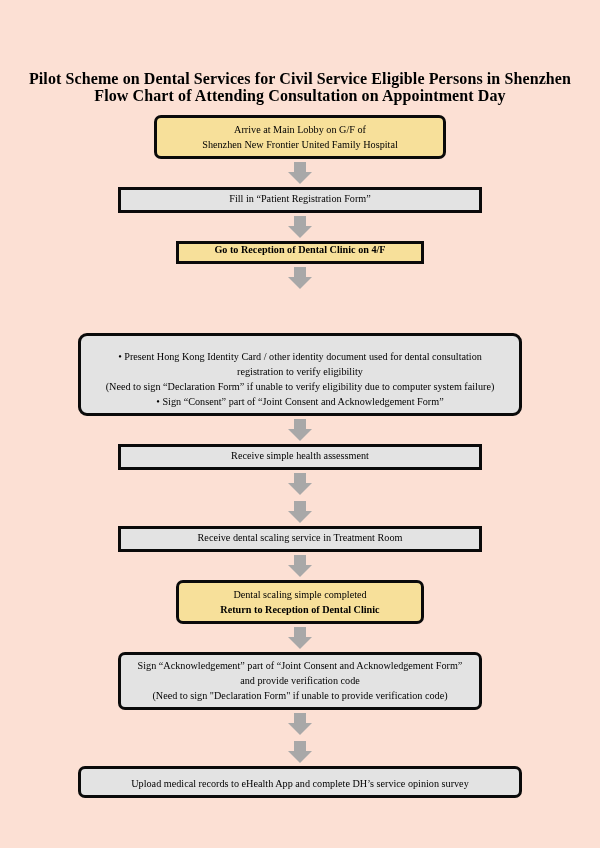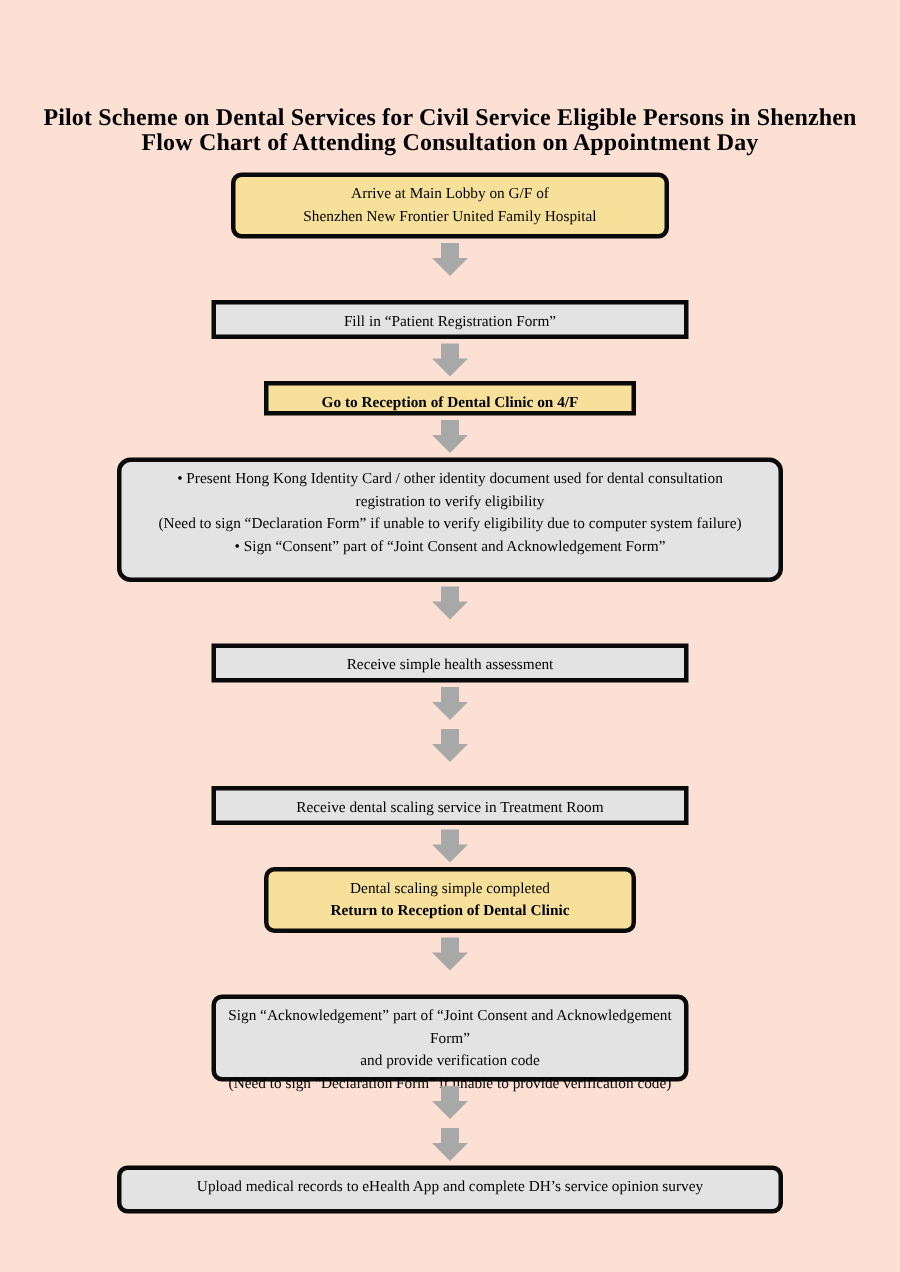--- a/index.html
+++ b/index.html
@@ -65,38 +65,38 @@
   .box {
     box-sizing: border-box;
     border: 3px solid #0a0a0a;
     background: #e3e3e3;
     text-align: center;
     font-size: 10.2px;
     line-height: 15px;
     padding: 4px 8px;
     display: flex;
     flex-direction: column;
-    justify-content: flex-start;
+    justify-content: flex-end;
     flex: none;
   }
   .box.yellow { background: #f7e09a; }
   .box.round { border-radius: 9px; }
   .box.round-sm { border-radius: 7px; }
   .box .line { display: block; }
   .box .line.bold { font-weight: bold; }
 
   .w-narrow  { width: 248px; }
   .w-mid     { width: 292px; }
-  .w-std     { width: 318px; margin-top: 13px; }
+  .w-std     { width: 364px; }
   .w-wide    { width: 444px; }
 
   .h-2line { height: 44px; }
   .h-1line { height: 26px; }
   .h-1line-sm { height: 23px; }
-  .h-4line { height: 83px; }
+  .h-4line { height: 83px; margin-top: 41px; }
   .h-3line { height: 58px; }
   .h-tall1 { height: 32px; }
 </style>
 </head>
 <body>
 
 <div id="flow">
 
   <div class="title-block">
     <span class="title-line">Pilot Scheme on Dental Services for Civil Service Eligible Persons in Shenzhen</span>

